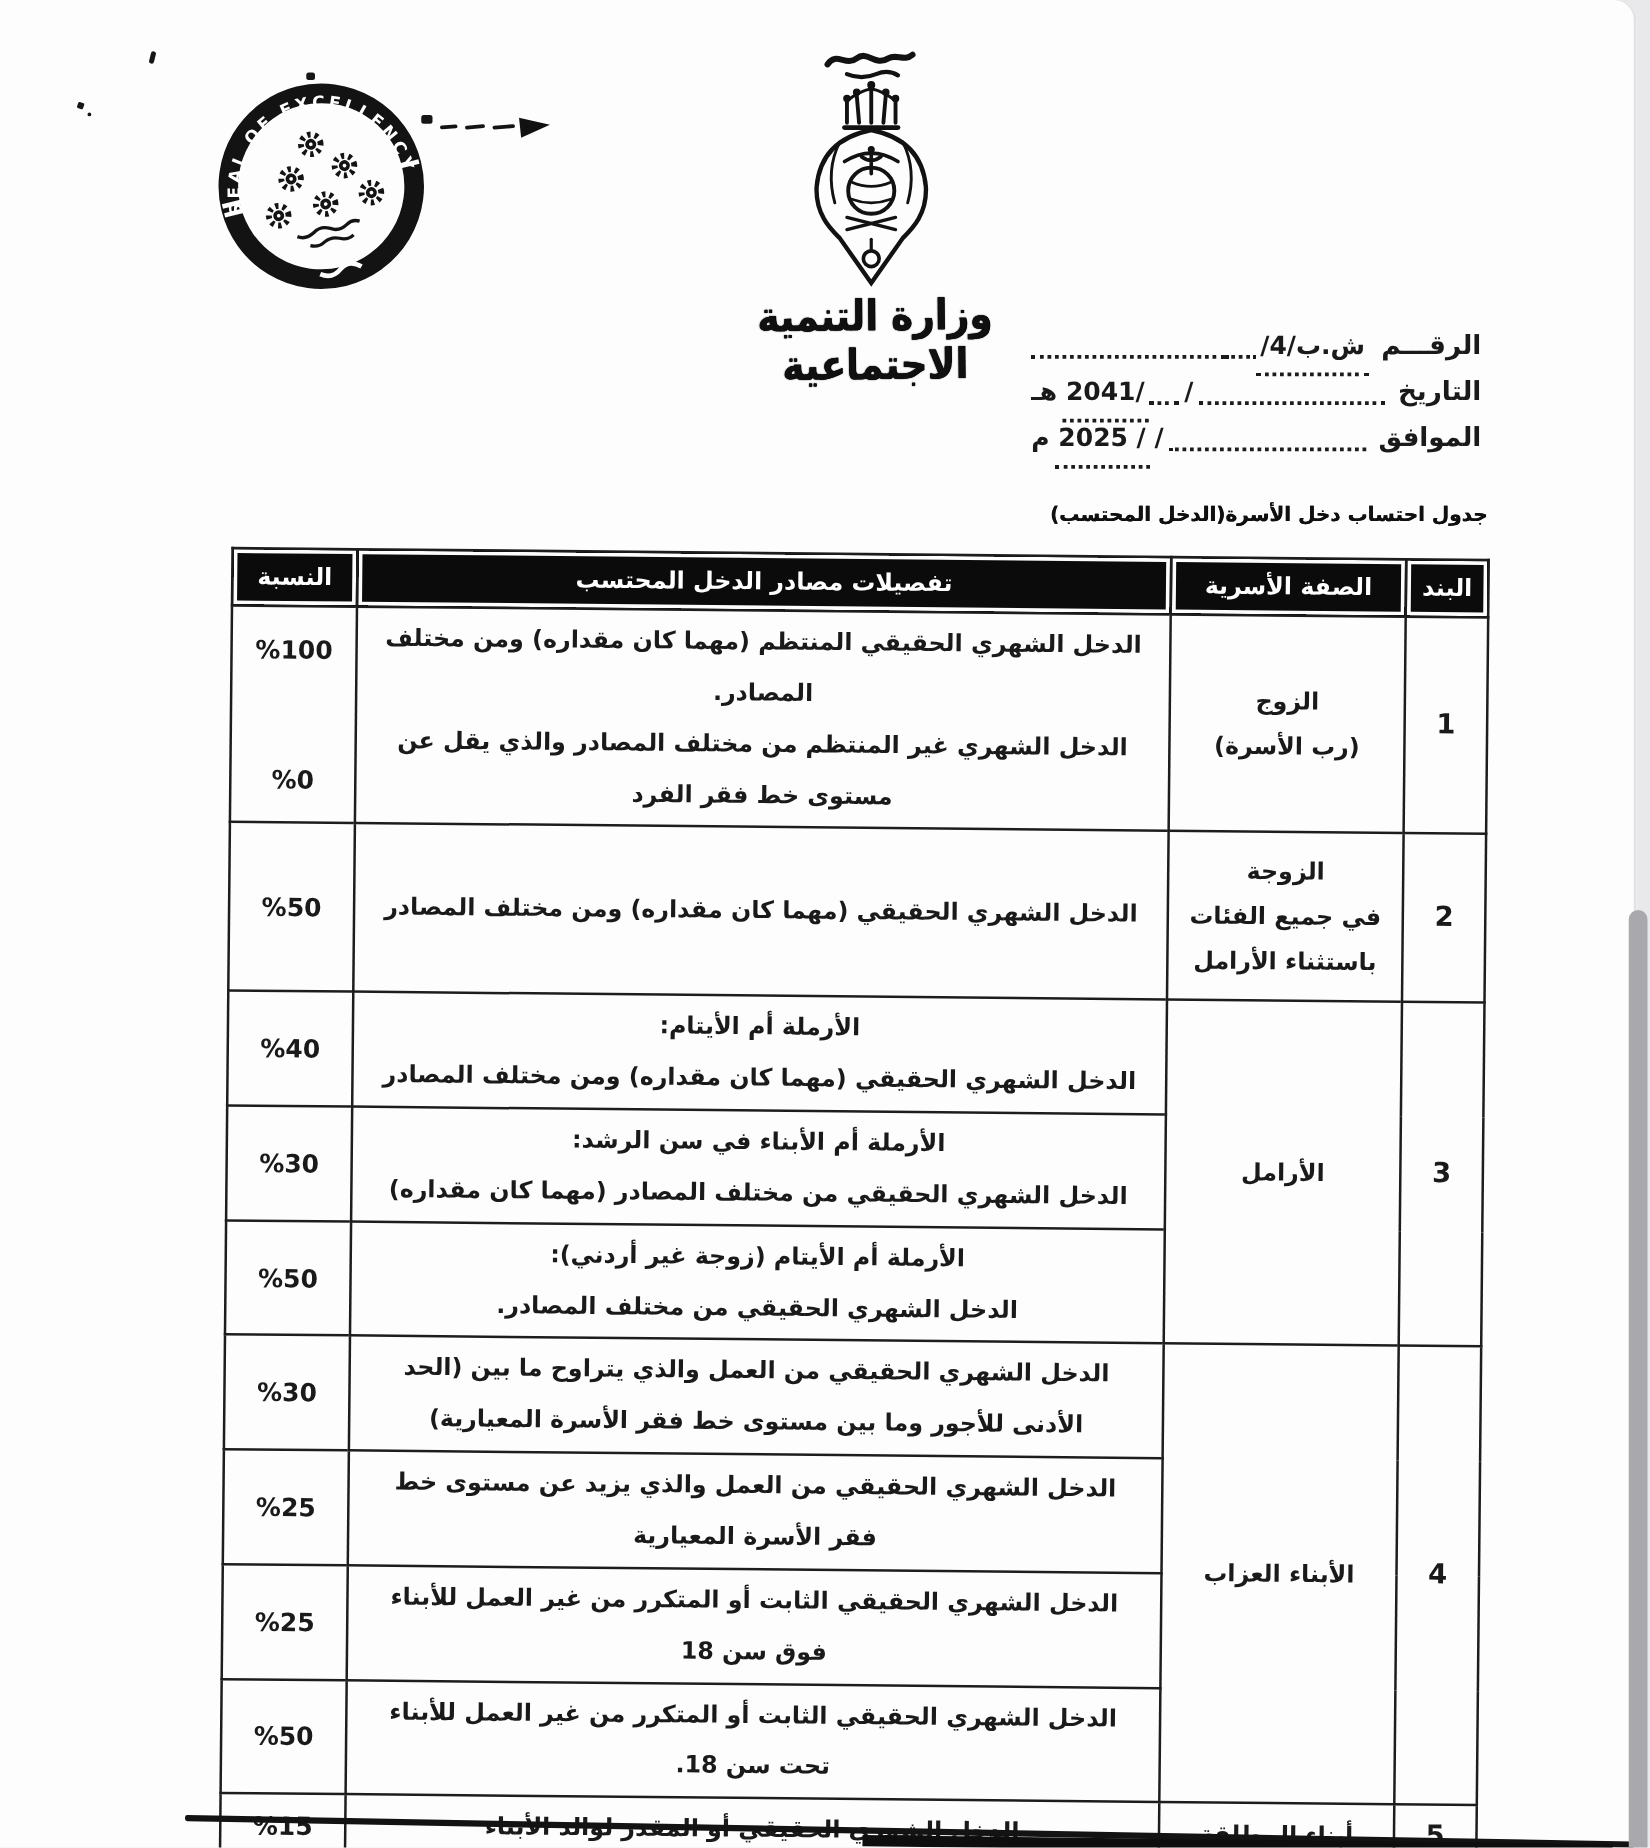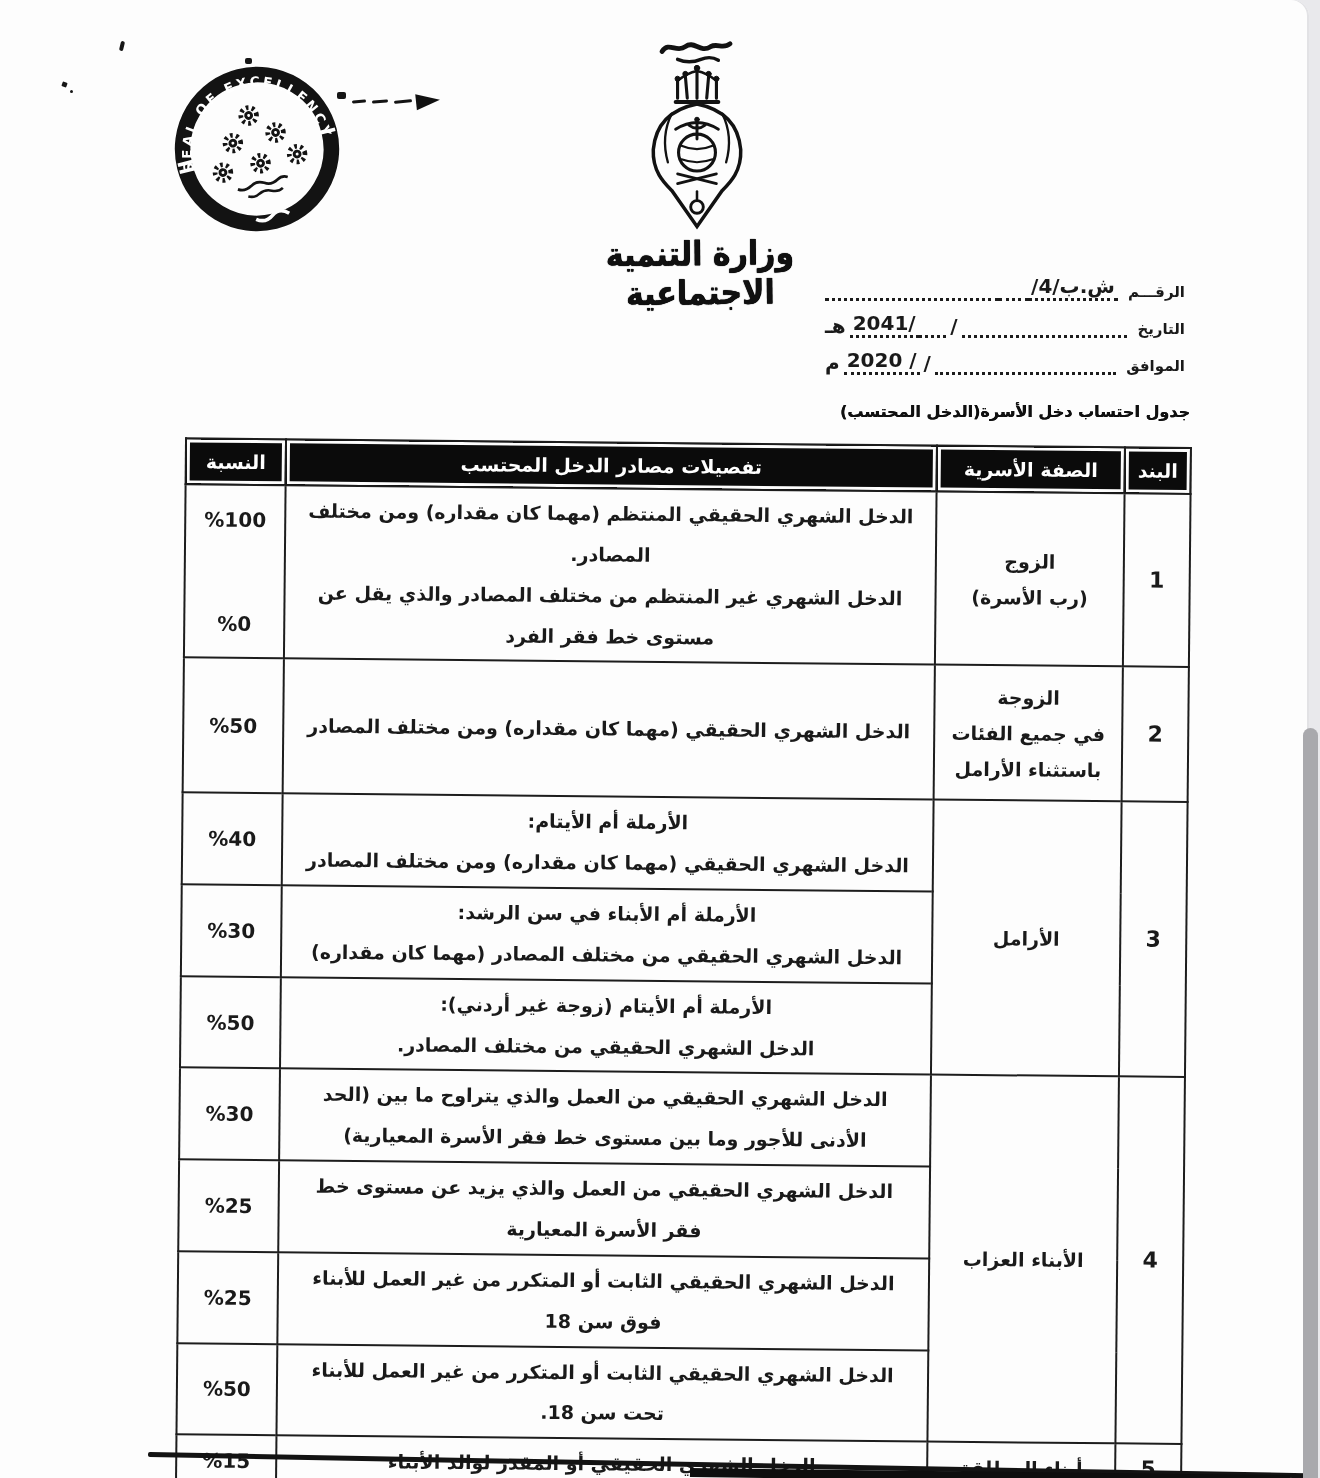--- a/index.html
+++ b/index.html
@@ -42,22 +42,22 @@
   
   .ministry{
     position:absolute;left:540px;top:238px;width:320px;text-align:center;
     font-size:30px;font-weight:bold;letter-spacing:-1px;color:#101010;
     transform:scaleY(1.12) rotate(-0.6deg);
     text-shadow:0 0 1px #000, 0.4px 0 0 #000;
     direction:rtl;
   }
   
   .refs{position:absolute;top:264px;right:124px;width:360px;font-weight:bold;font-size:20px;}
-  .ref-line{display:flex;direction:ltr;justify-content:flex-end;align-items:flex-end;height:37px;white-space:nowrap;}
-  .ref-label{margin-left:10px;direction:rtl;font-size:15px;}
+  .ref-line{display:flex;direction:ltr;justify-content:flex-end;height:37px;white-space:nowrap;}
+  .ref-label{margin-left:10px;direction:rtl;font-size:21px;}
   .dotted{border-bottom:3px dotted #1c1c1c;height:20px;display:inline-block;}
   .dl{width:205px;} .ds{width:34px;}
   .ref-val{border-bottom:3px dotted #1c1c1c;padding:0 3px;direction:ltr;unicode-bidi:embed;}
   .ref-val.rtl{direction:rtl;}
   .ref-slash{padding:0 4px;}
   .ref-suffix{margin-right:4px;}
   
   .tbl-title{
     position:absolute;top:402px;right:119px;direction:rtl;
     font-size:16px;font-weight:bold;color:#101010;
@@ -206,21 +206,21 @@
     <div class="ref-line">
       <span class="ref-suffix">هـ</span>
       <span class="ref-val">2041/</span>
       <span class="dotted ds"></span>
       <span class="ref-slash">/</span>
       <span class="dotted dl"></span>
       <span class="ref-label">التاريخ</span>
     </div>
     <div class="ref-line">
       <span class="ref-suffix">م</span>
-      <span class="ref-val">2020 /</span>
+      <span class="ref-val">2025 /</span>
       <span class="ref-slash">/</span>
       <span class="dotted dl"></span>
       <span class="ref-label">الموافق</span>
     </div>
   </div>
 
   <div class="tbl-title">جدول احتساب دخل الأسرة(الدخل المحتسب)</div>
 
   <div class="tablewrap">
     <table>

